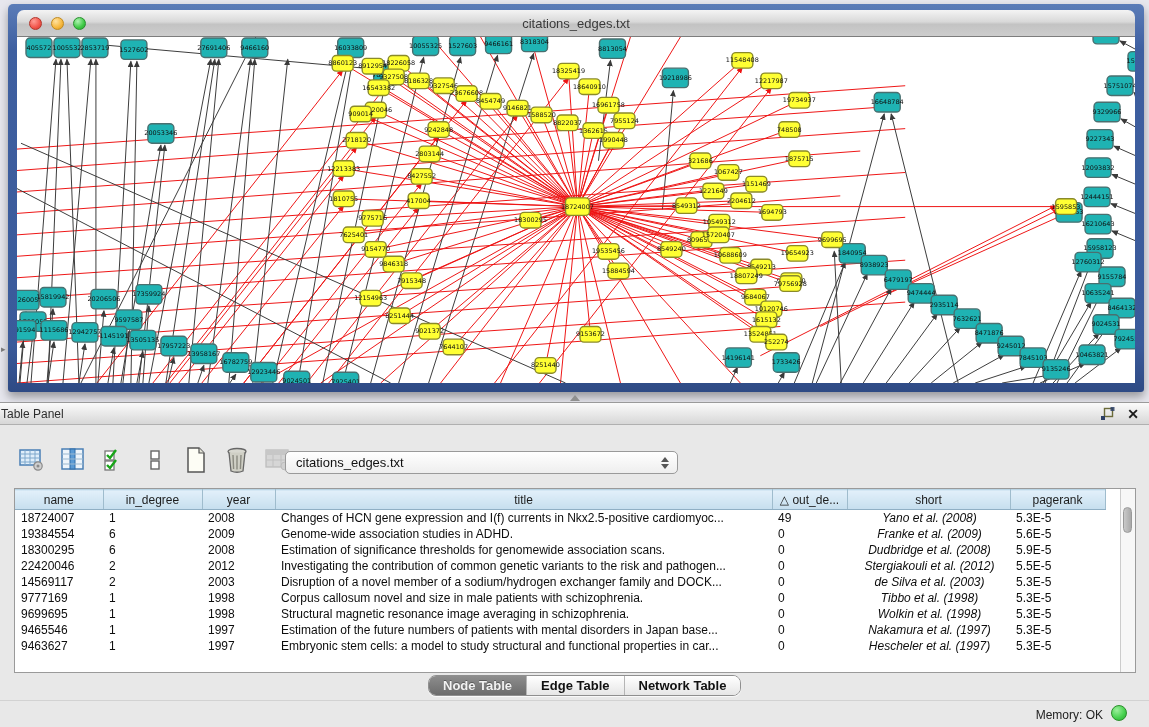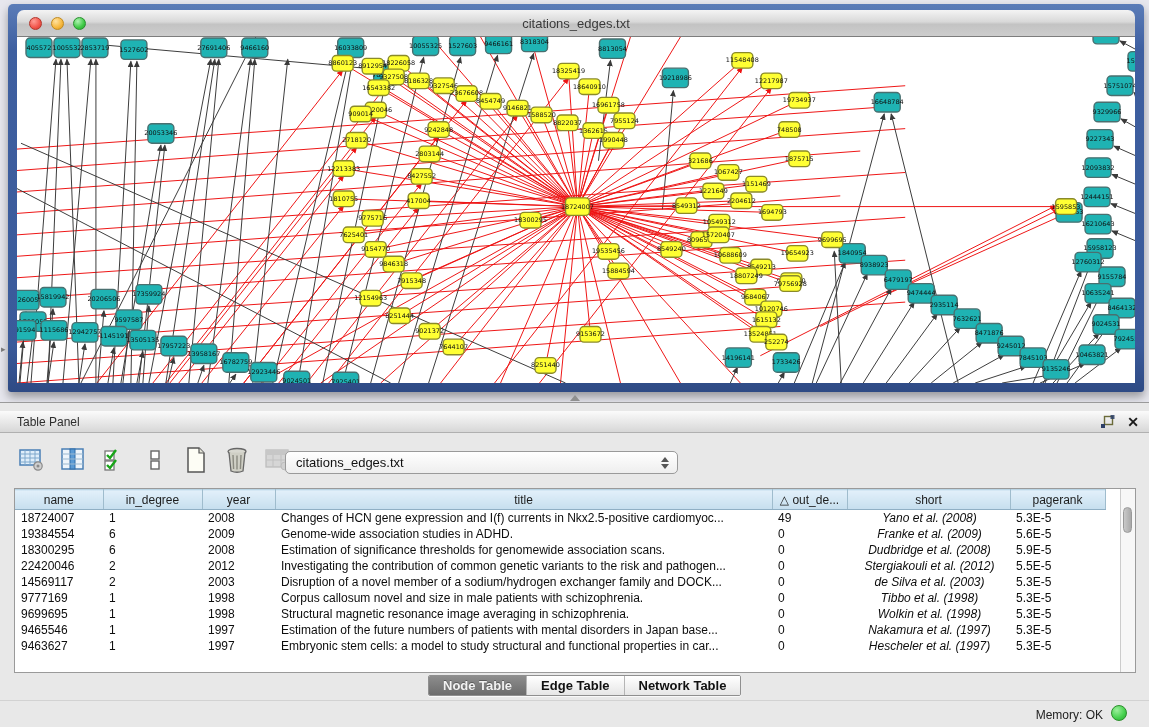--- a/index.html
+++ b/index.html
@@ -24,23 +24,23 @@
   .canvas svg{display:block;width:100%;height:100%;}
 
   
   .splitter-handle{position:absolute;left:570px;top:395px;width:0;height:0;
     border-left:5px solid transparent;border-right:5px solid transparent;border-bottom:6px solid #8f8f8f;}
   .left-chevron{position:absolute;left:1px;top:344px;font-size:9px;color:#777;}
 
   
   .table-panel{position:absolute;left:0;top:402px;width:1149px;height:298px;
     background:#e8e8e8;border-top:1px solid #9a9a9a;}
-  .panel-header{position:absolute;left:0;top:8px;right:0;height:22px;
+  .panel-header{position:absolute;left:0;top:0;right:0;height:22px;
     background:linear-gradient(180deg,#fbfbfb,#d7d7d7);border-bottom:1px solid #b0b0b0;
-    font-size:12px;color:#2e2e2e;line-height:22px;padding-left:17px;}
+    font-size:12px;color:#2e2e2e;line-height:22px;padding-left:1px;}
   .panel-header-icons{position:absolute;right:10px;top:3px;display:flex;gap:12px;align-items:center;}
   .close-x{font-size:14px;font-weight:bold;color:#1a1a1a;line-height:16px;cursor:default;}
 
   .toolbar{position:absolute;left:18px;top:40px;height:34px;display:flex;align-items:center;gap:13px;}
   .tb-icon{display:flex;align-items:center;justify-content:center;width:28px;height:28px;}
   .fx{font-family:"Liberation Serif",serif;font-style:italic;font-size:16px;color:#222;font-weight:bold;}
   .dropdown{position:absolute;left:285px;top:48px;width:393px;height:23px;
     border:1px solid #9a9a9a;border-radius:5px;background:linear-gradient(180deg,#ffffff,#eeeeee);
     font-size:13px;color:#111;line-height:21px;padding-left:10px;}
   .stepper{position:absolute;right:7px;top:3px;width:11px;height:16px;display:flex;flex-direction:column;
@@ -56,21 +56,21 @@
     border-right:1px solid #9fbccd;border-bottom:1px solid #8fafc4;border-top:1px solid #b9d4e4;
     overflow:hidden;white-space:nowrap;margin-left:16px;}
   table.grid td{height:16px;font-size:12px;color:#0d0d0d;line-height:16px;
     overflow:hidden;white-space:nowrap;padding:0 4px 0 6px;}
   td.c-short{text-align:center;font-style:italic;}
   .vscroll{position:absolute;right:0;top:0;bottom:0;width:15px;background:#f7f7f7;border-left:1px solid #cccccc;}
   .vthumb{position:absolute;left:2px;top:18px;width:9px;height:26px;border-radius:5px;
     background:linear-gradient(90deg,#c9c9c9,#a9a9a9);border:1px solid #999;}
 
   .tabs{position:absolute;left:428px;top:272px;height:21px;display:flex;
-    border:1px solid #8f8f8f;border-radius:2px;overflow:hidden;background:#fff;
+    border:1px solid #8f8f8f;border-radius:8px;overflow:hidden;background:#fff;
     box-shadow:0 1px 1px rgba(255,255,255,.8);}
   .tab{padding:0 14px;font-size:13px;font-weight:bold;line-height:19px;color:#111;
     background:linear-gradient(180deg,#ffffff,#e6e6e6);border-right:1px solid #b5b5b5;}
   .tab:last-child{border-right:none;text-align:right;}
   .tab.active{background:linear-gradient(180deg,#8d8d8d,#6c6c6c);color:#f2f2f2;text-shadow:0 -1px 0 rgba(0,0,0,.3);}
 
   .statusbar{position:absolute;left:0;top:700px;width:1149px;height:36px;border-top:1px solid #d2d2d2;background:#e8e8e8;}
   .memory{position:absolute;right:46px;top:7px;font-size:12px;color:#222;}
   .mem-dot{position:absolute;right:22px;top:4px;width:16px;height:16px;border-radius:50%;
     background:radial-gradient(circle at 35% 30%,#9cf09c,#44d04c 60%,#2f9e38);border:1px solid #2a8f2a;}

